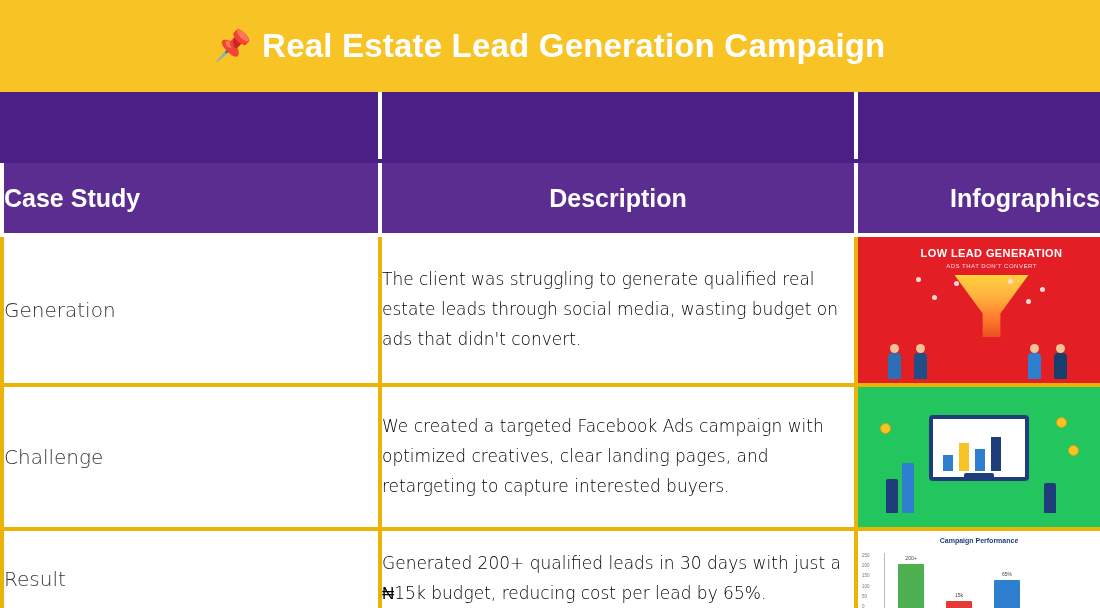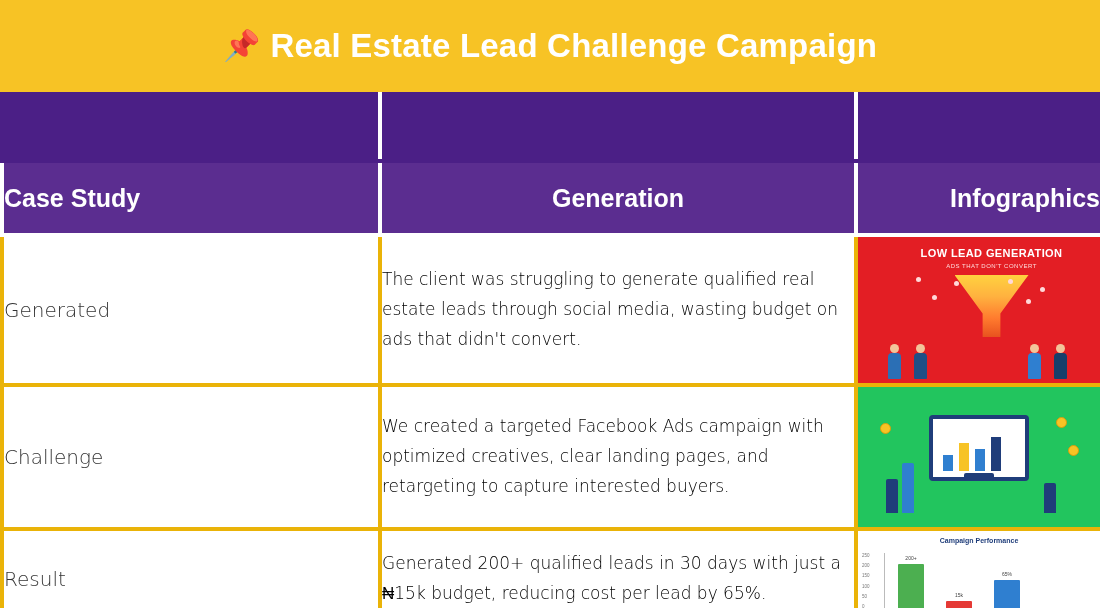--- a/index.html
+++ b/index.html
@@ -260,44 +260,44 @@
   }
 </style>
 </head>
 <body>
 
 <div class="page">
 
   <div class="title-banner">
     <div class="title-text">
       <span class="pin-icon">📌</span>
-      <span>Real Estate Lead Challenge Campaign</span>
+      <span>Real Estate Lead Generation Campaign</span>
     </div>
   </div>
 
   <table class="study">
     <colgroup>
       <col class="c-case">
         <col class="c-desc">
         <col class="c-info">
     </colgroup>
     <tbody>
       <tr class="spacer-row">
         <td></td>
         <td></td>
         <td></td>
       </tr>
       <tr class="header-row">
         <th class="h-case">Case Study</th>
-        <th class="h-desc">Generation</th>
+        <th class="h-desc">Description</th>
         <th class="h-info">Infographics</th>
       </tr>
 
       <tr class="row-challenge">
-        <td class="case-cell">Generated</td>
+        <td class="case-cell">Generation</td>
         <td class="desc-cell">The client was struggling to generate qualified real estate leads through social media, wasting budget on ads that didn't convert.</td>
         <td class="info-cell">
           <div class="thumb thumb-red">
             <div class="t-title">LOW LEAD GENERATION</div>
             <div class="t-sub">ADS THAT DON'T CONVERT</div>
             <div class="funnel"></div>
             <div class="funnel-dots">
               <i style="left:58px; top:40px;"></i>
               <i style="left:96px; top:44px;"></i>
               <i style="left:150px; top:42px;"></i>

